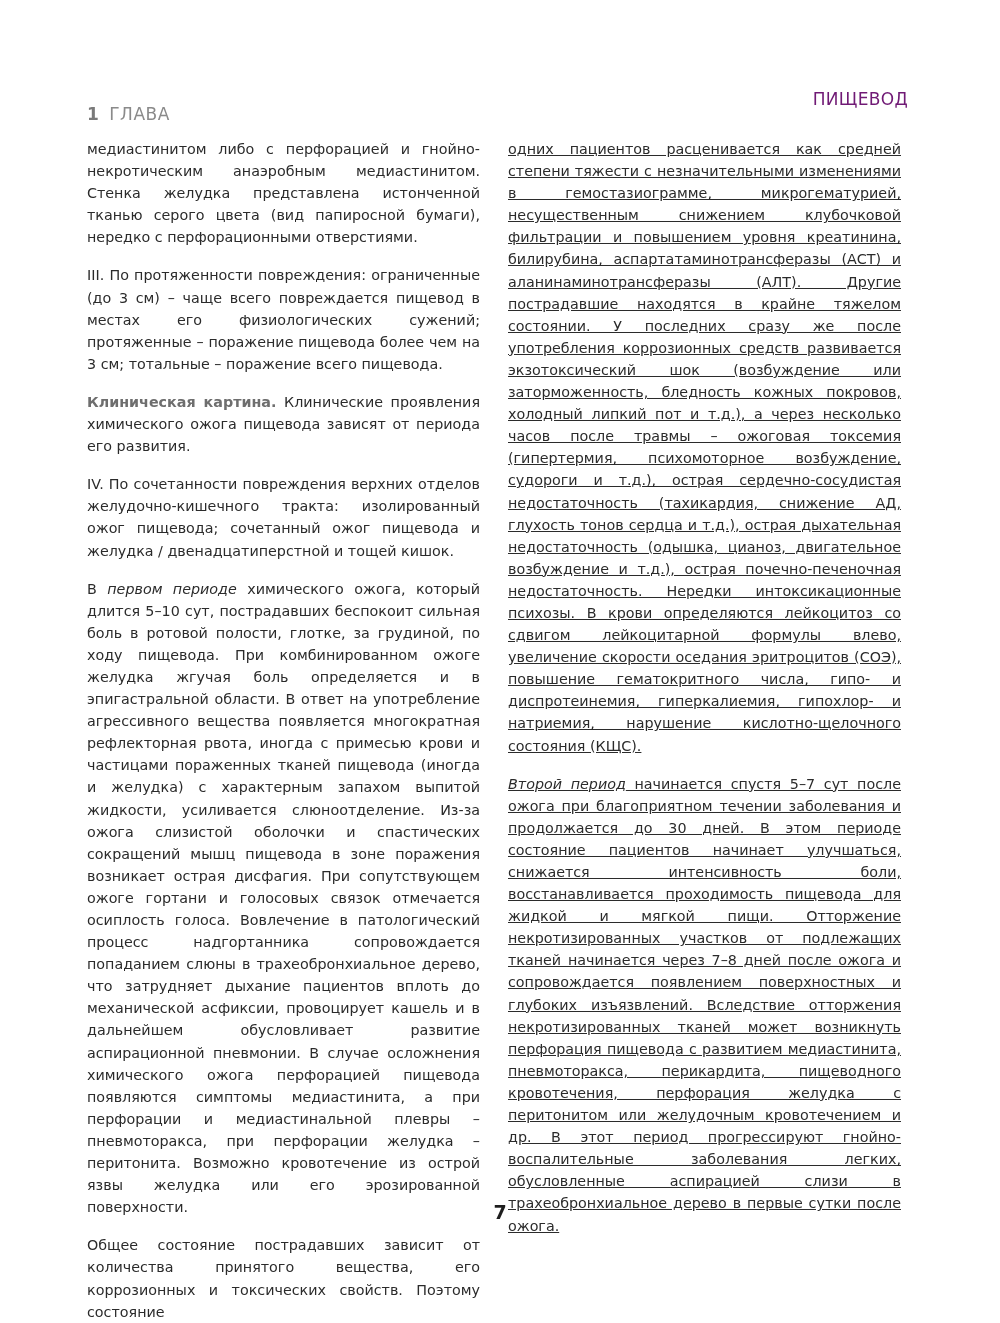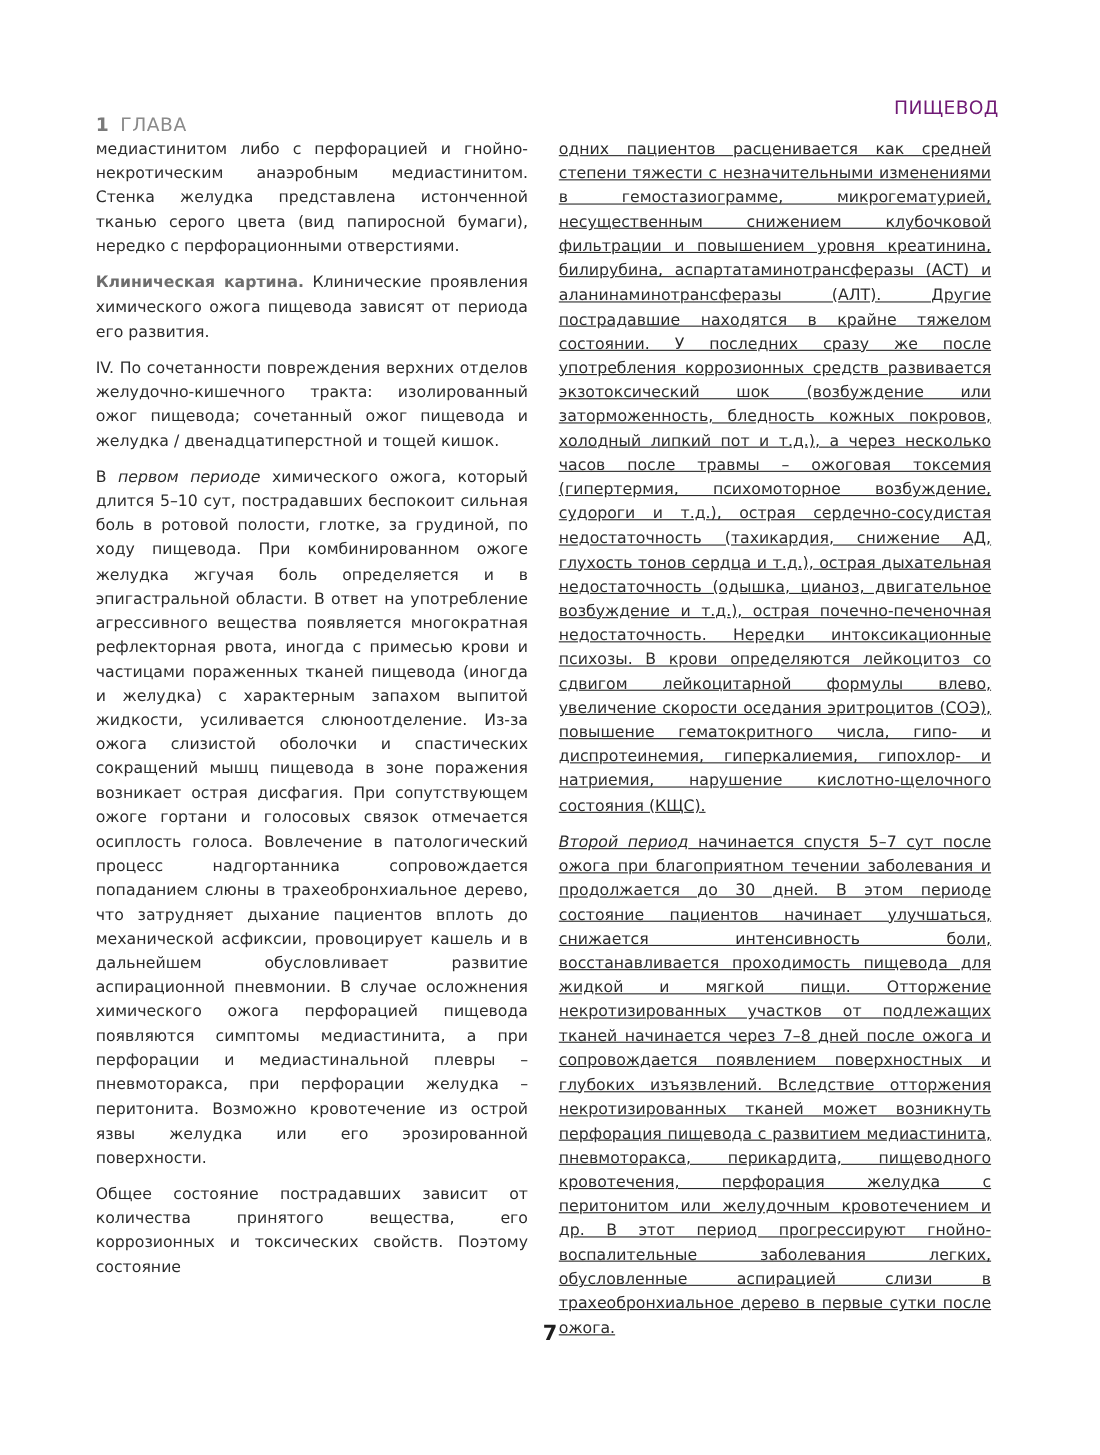--- a/index.html
+++ b/index.html
@@ -14,40 +14,41 @@
   .chapter { font-size: 17px; color: #8a8a8a; letter-spacing: 0.5px; margin-top: 30px; }
   .chapter .num { font-weight: bold; color: #7a7a7a; margin-right: 4px; }
   .section-title { font-size: 17px; font-weight: normal; color: #701a75; letter-spacing: 0.3px; }
   .column {
     position: absolute; top: 122px; width: 393px;
     font-size: 14.3px; line-height: 22.1px; text-align: justify;
     hyphens: manual;
   }
   .col-left { left: 87px; }
   .col-right { left: 508px; text-decoration: underline; }
-  .column p { margin: 3px 0 11px 0; }
+  .column p { margin: 16px 0 11px 0; }
   .lead { font-weight: bold; color: #6e6e6e; }
   .page-number {
     position: absolute; top: 1201px; left: 0; right: 0; text-align: center;
     font-size: 19px; font-weight: bold; color: #1e1e1e;
   }
 </style>
 </head>
 <body>
 
 <div class="running-head">
   <div class="chapter">
     <span class="num">1</span>
     <span>ГЛАВА</span>
   </div>
   <div class="section-title">ПИЩЕВОД</div>
 </div>
 
 <div class="column col-left">
   <p>медиастинитом либо с перфорацией и гнойно-некротическим анаэробным медиастинитом. Стенка желудка представлена истонченной тканью серого цвета (вид папиросной бумаги), нередко с перфорационными отверстиями.</p>
+  <p>III. По протяженности повреждения: ограниченные (до 3 см) – чаще всего повреждается пищевод в местах его физиологических сужений; протяженные – поражение пищевода более чем на 3 см; тотальные – поражение всего пищевода.</p>
   <p><span class="lead">Клиническая картина.</span><span> Клинические проявления химического ожога пищевода зависят от периода его развития.</span></p>
   <p>IV. По сочетанности повреждения верхних отделов желудочно-кишечного тракта: изолированный ожог пищевода; сочетанный ожог пищевода и желудка / двенадцатиперстной и тощей кишок.</p>
   <p><span>В </span><em>первом периоде</em><span> химического ожога, который длится 5–10 сут, пострадавших беспокоит сильная боль в ротовой полости, глотке, за грудиной, по ходу пищевода. При комбинированном ожоге желудка жгучая боль определяется и в эпигастральной области. В ответ на употребление агрессивного вещества появляется многократная рефлекторная рвота, иногда с примесью крови и частицами пораженных тканей пищевода (иногда и желудка) с характерным запахом выпитой жидкости, усиливается слюноотделение. Из-за ожога слизистой оболочки и спастических сокращений мышц пищевода в зоне поражения возникает острая дисфагия. При сопутствующем ожоге гортани и голосовых связок отмечается осиплость голоса. Вовлечение в патологический процесс надгортанника сопровождается попаданием слюны в трахеобронхиальное дерево, что затрудняет дыхание пациентов вплоть до механической асфиксии, провоцирует кашель и в дальнейшем обусловливает развитие аспирационной пневмонии. В случае осложнения химического ожога перфорацией пищевода появляются симптомы медиастинита, а при перфорации и медиастинальной плевры – пневмоторакса, при перфорации желудка – перитонита. Возможно кровотечение из острой язвы желудка или его эрозированной поверхности.</span></p>
   <p style="text-align-last: justify;">Общее состояние пострадавших зависит от количества принятого вещества, его коррозионных и токсических свойств. Поэтому состояние</p>
 </div>
 
 <div class="column col-right">
   <p>одних пациентов расценивается как средней степени тяжести с незначительными изменениями в гемостазиограмме, микрогематурией, несущественным снижением клубочковой фильтрации и повышением уровня креатинина, билирубина, аспартатаминотрансферазы (АСТ) и аланинаминотрансферазы (АЛТ). Другие пострадавшие находятся в крайне тяжелом состоянии. У последних сразу же после употребления коррозионных средств развивается экзотоксический шок (возбуждение или заторможенность, бледность кожных покровов, холодный липкий пот и т.д.), а через несколько часов после травмы – ожоговая токсемия (гипертермия, психомоторное возбуждение, судороги и т.д.), острая сердечно-сосудистая недостаточность (тахикардия, снижение АД, глухость тонов сердца и т.д.), острая дыхательная недостаточность (одышка, цианоз, двигательное возбуждение и т.д.), острая почечно-печеночная недостаточность. Нередки интоксикационные психозы. В крови определяются лейкоцитоз со сдвигом лейкоцитарной формулы влево, увеличение скорости оседания эритроцитов (СОЭ), повышение гематокритного числа, гипо- и диспротеинемия, гиперкалиемия, гипохлор- и натриемия, нарушение кислотно-щелочного состояния (КЩС).</p>
   <p><em>Второй период</em><span> начинается спустя 5–7 сут после ожога при благоприятном течении заболевания и продолжается до 30 дней. В этом периоде состояние пациентов начинает улучшаться, снижается интенсивность боли, восстанавливается проходимость пищевода для жидкой и мягкой пищи. Отторжение некротизированных участков от подлежащих тканей начинается через 7–8 дней после ожога и сопровождается появлением поверхностных и глубоких изъязвлений. Вследствие отторжения некротизированных тканей может возникнуть перфорация пищевода с развитием медиастинита, пневмоторакса, перикардита, пищеводного кровотечения, перфорация желудка с перитонитом или желудочным кровотечением и др. В этот период прогрессируют гнойно-воспалительные заболевания легких, обусловленные аспирацией слизи в трахеобронхиальное дерево в первые сутки после ожога.</span></p>
 </div>

